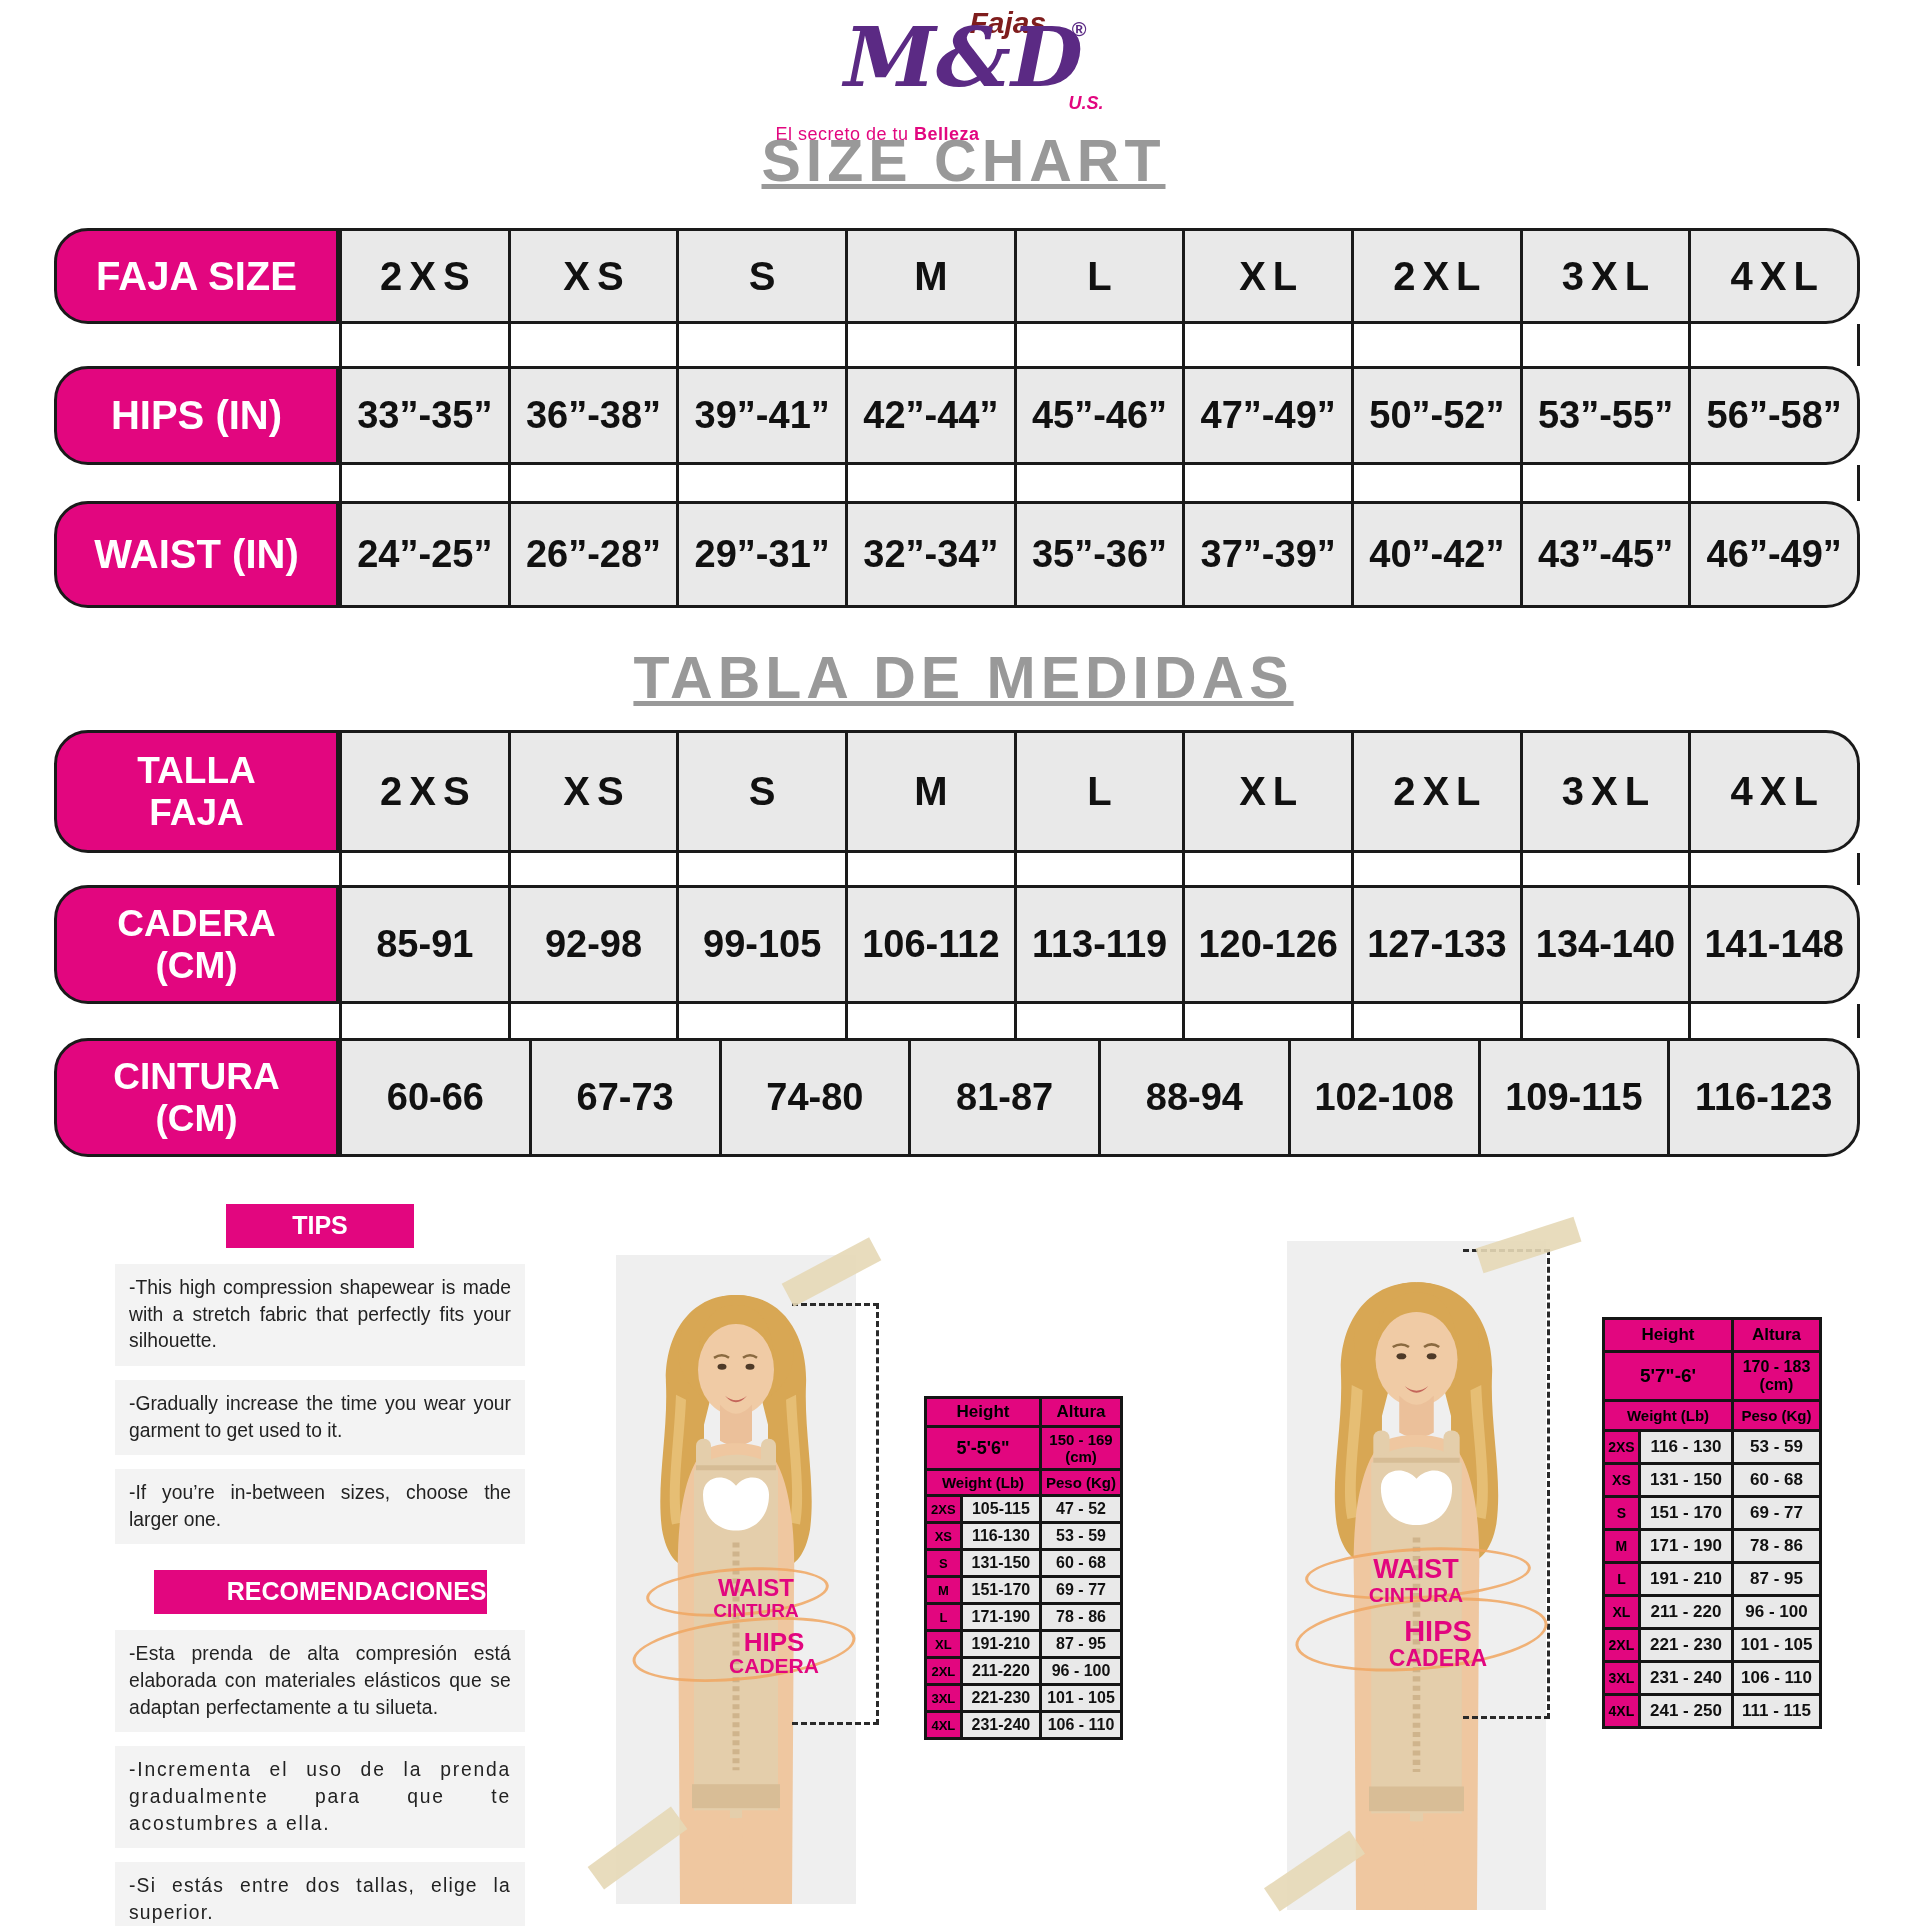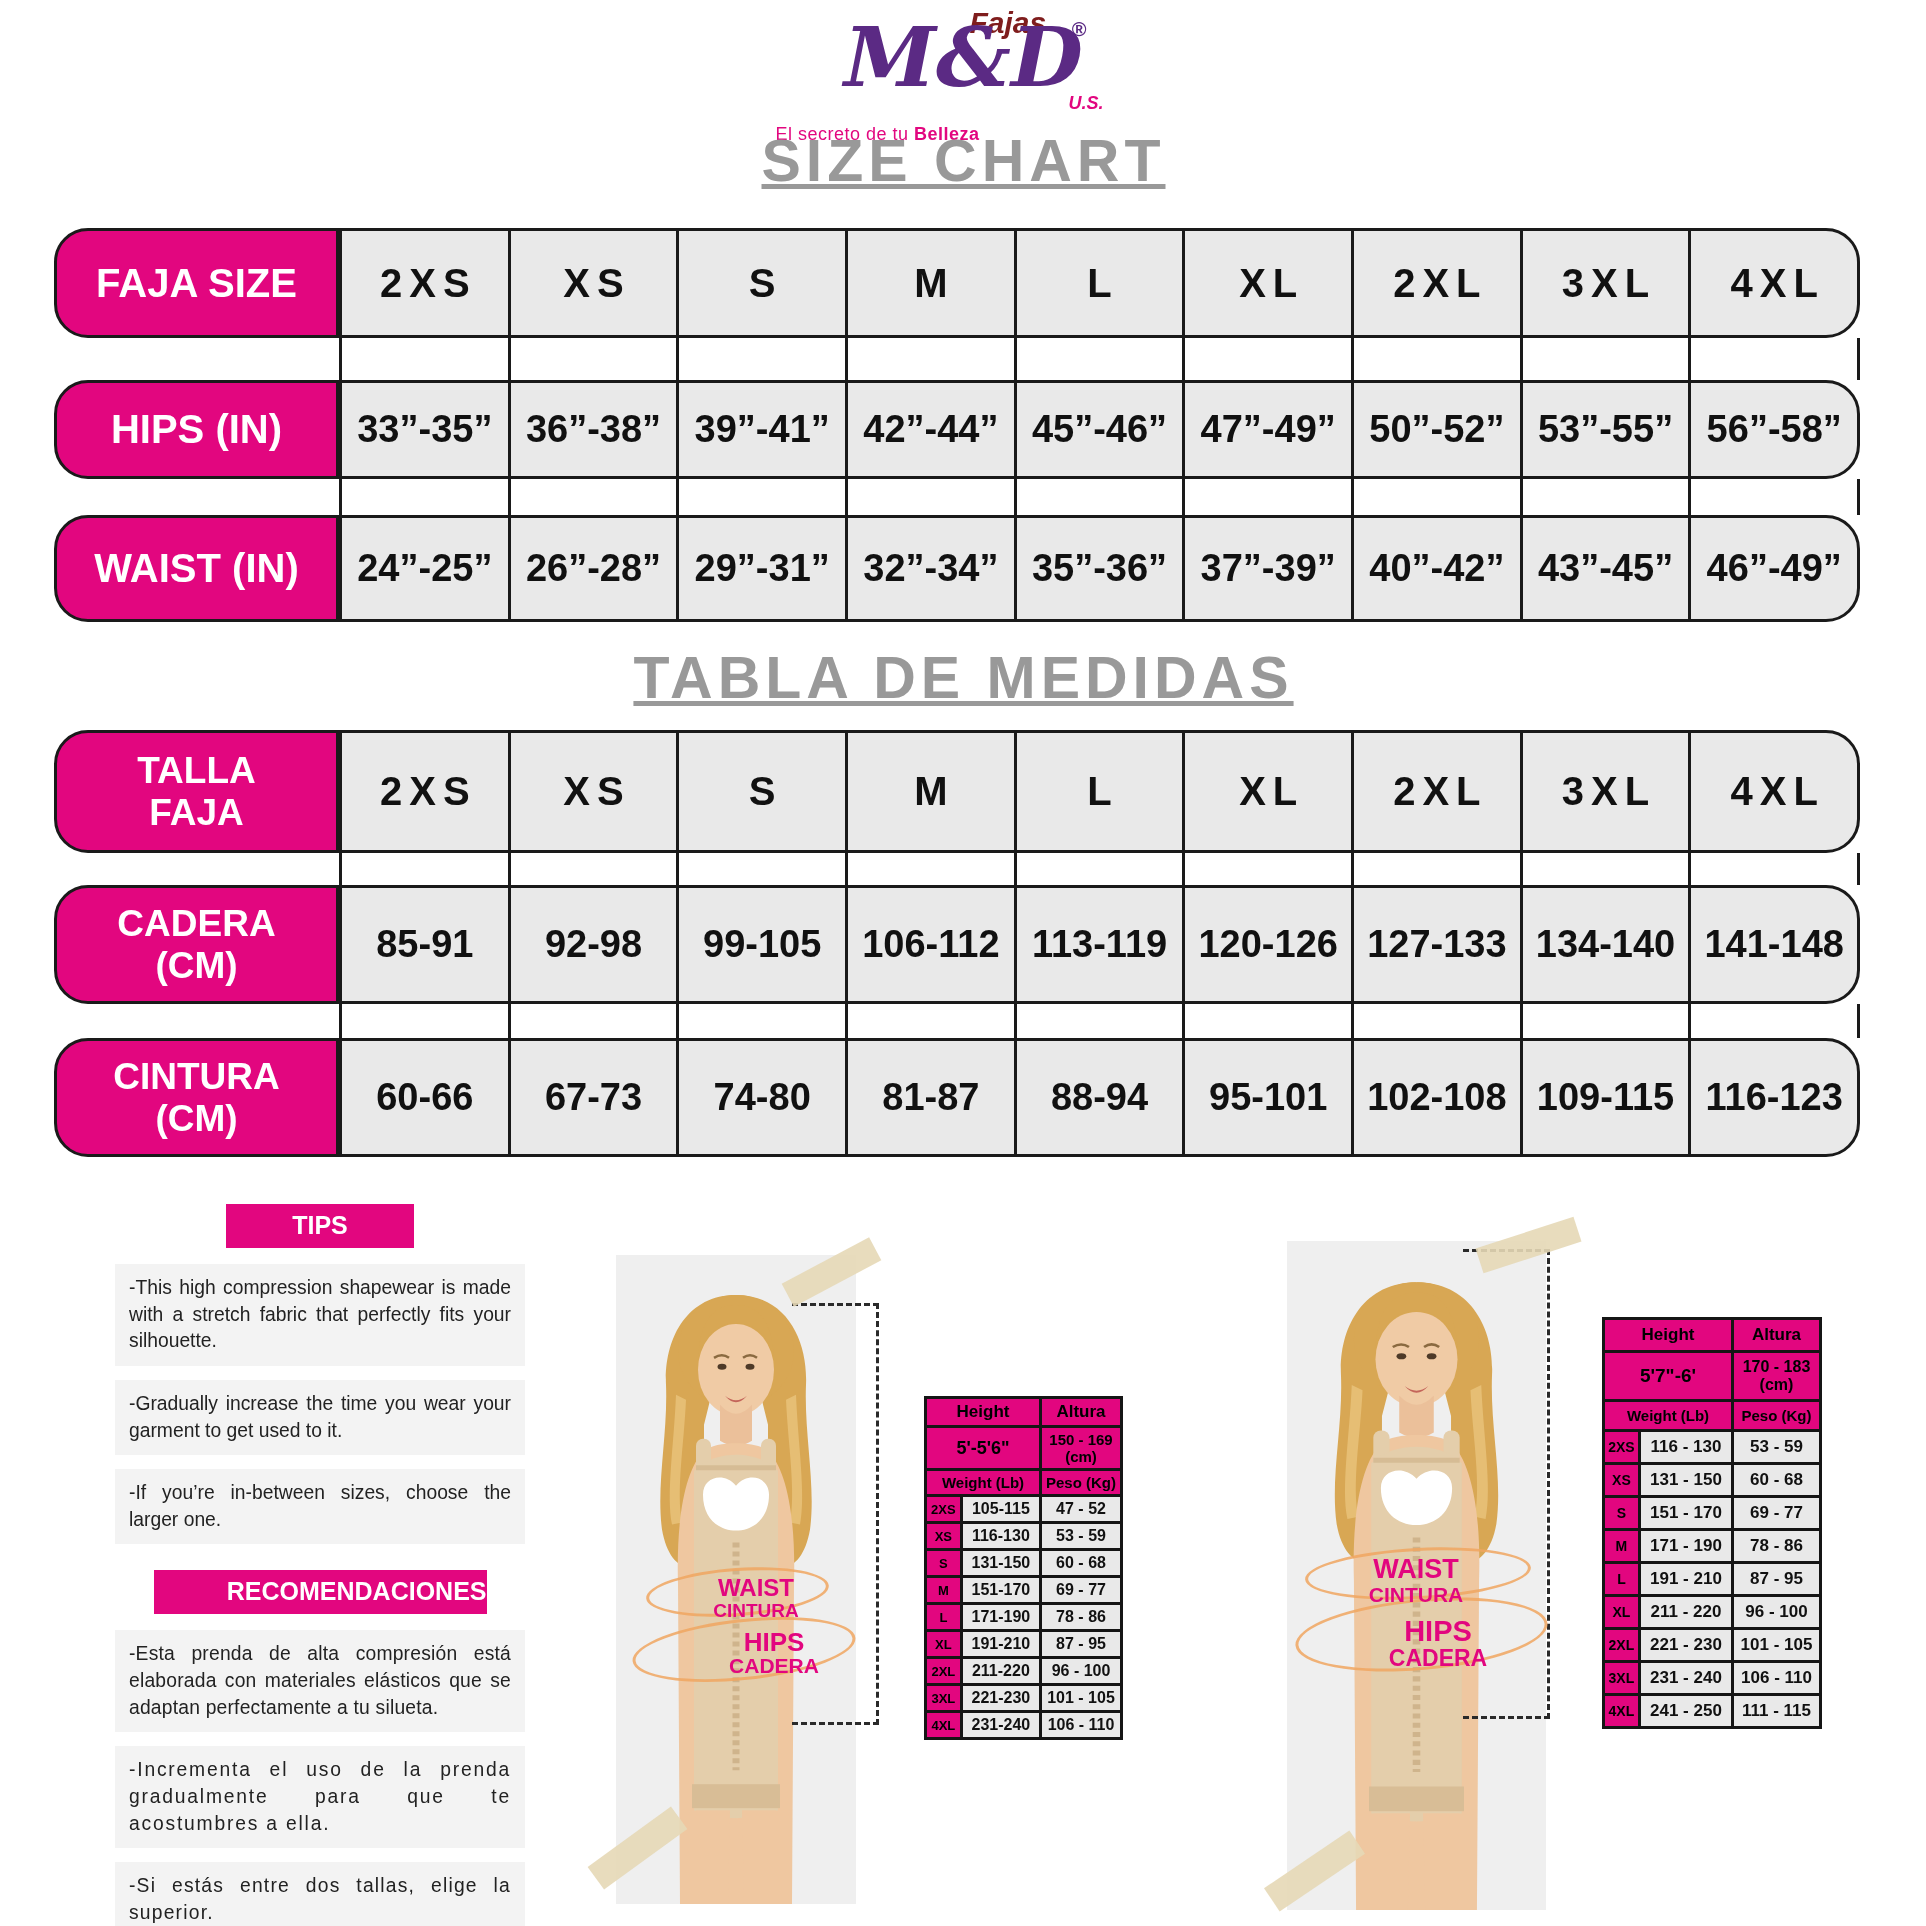--- a/index.html
+++ b/index.html
@@ -81,21 +81,21 @@
     <div class="logo-fajas">Fajas</div>
     <div class="logo-md">M&amp;D</div>
     <div class="logo-reg">®</div>
     <div class="logo-us">U.S.</div>
     <div class="logo-tagline"><span>El secreto de tu </span><b>Belleza</b></div>
   </div>
 
   <div class="big-title t1">SIZE CHART</div>
 
   <div class="sizetable st1">
-    <div class="strow" style="height:110px">
+    <div class="strow" style="height:96px">
       <div class="hcell hlabel">FAJA SIZE</div>
       <div class="vcell szletters">2XS</div>
       <div class="vcell szletters">XS</div>
       <div class="vcell szletters">S</div>
       <div class="vcell szletters">M</div>
       <div class="vcell szletters">L</div>
       <div class="vcell szletters">XL</div>
       <div class="vcell szletters">2XL</div>
       <div class="vcell szletters">3XL</div>
       <div class="vcell szletters">4XL</div>
@@ -204,21 +204,20 @@
         <div class="spv"></div>
     </div>
     <div class="strow" style="height:119px">
       <div class="hcell hlabel2 preline">CINTURA
 (CM)</div>
       <div class="vcell vnum">60-66</div>
       <div class="vcell vnum">67-73</div>
       <div class="vcell vnum">74-80</div>
       <div class="vcell vnum">81-87</div>
       <div class="vcell vnum">88-94</div>
-      <div class="vcell vnum">95-101</div>
       <div class="vcell vnum">102-108</div>
       <div class="vcell vnum">109-115</div>
       <div class="vcell vnum">116-123</div>
     </div>
   </div>
 
   <div class="tipscol">
     <div class="badge badge-tips">TIPS</div>
     <div class="tipblock">-This high compression shapewear is made with a stretch fabric that perfectly fits your silhouette.</div>
     <div class="tipblock">-Gradually increase the time you wear your garment to get used to it.</div>

